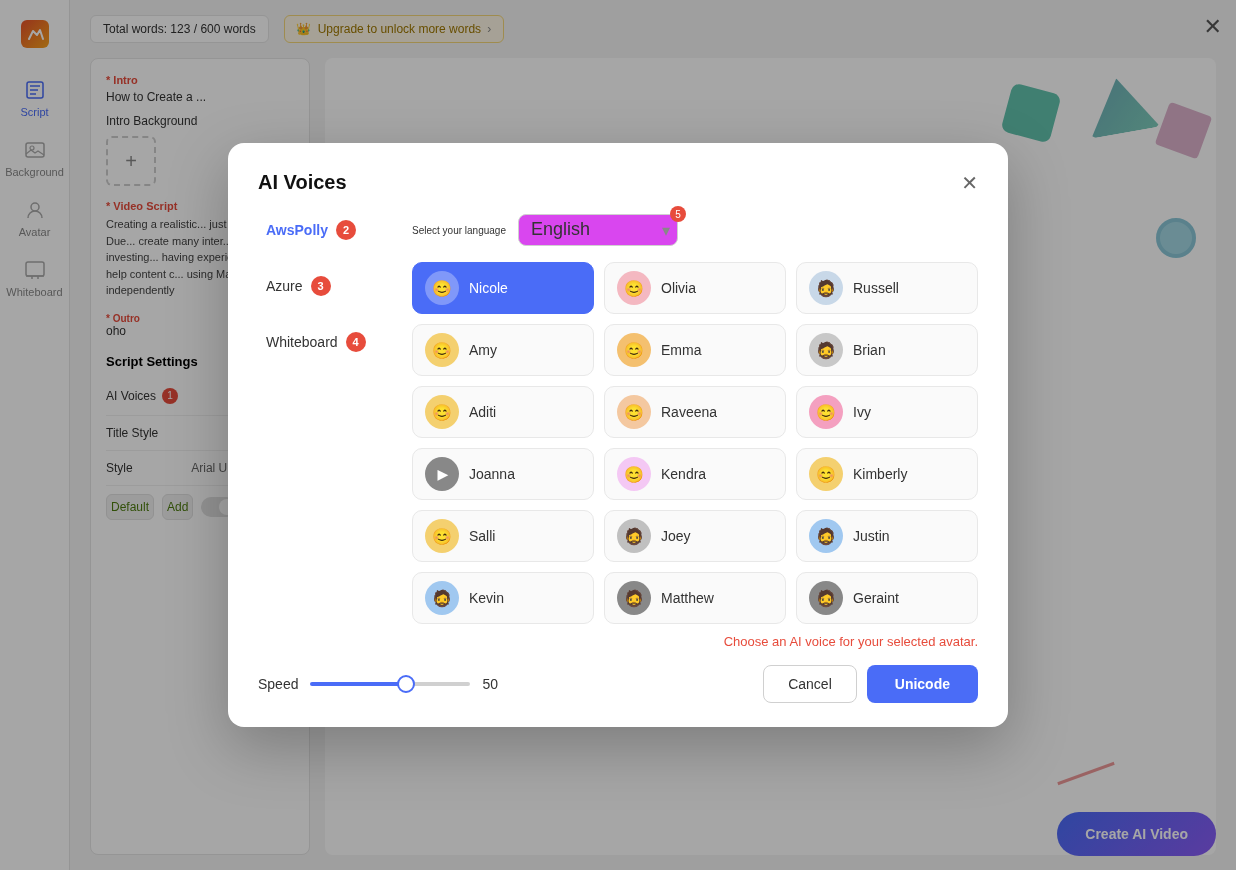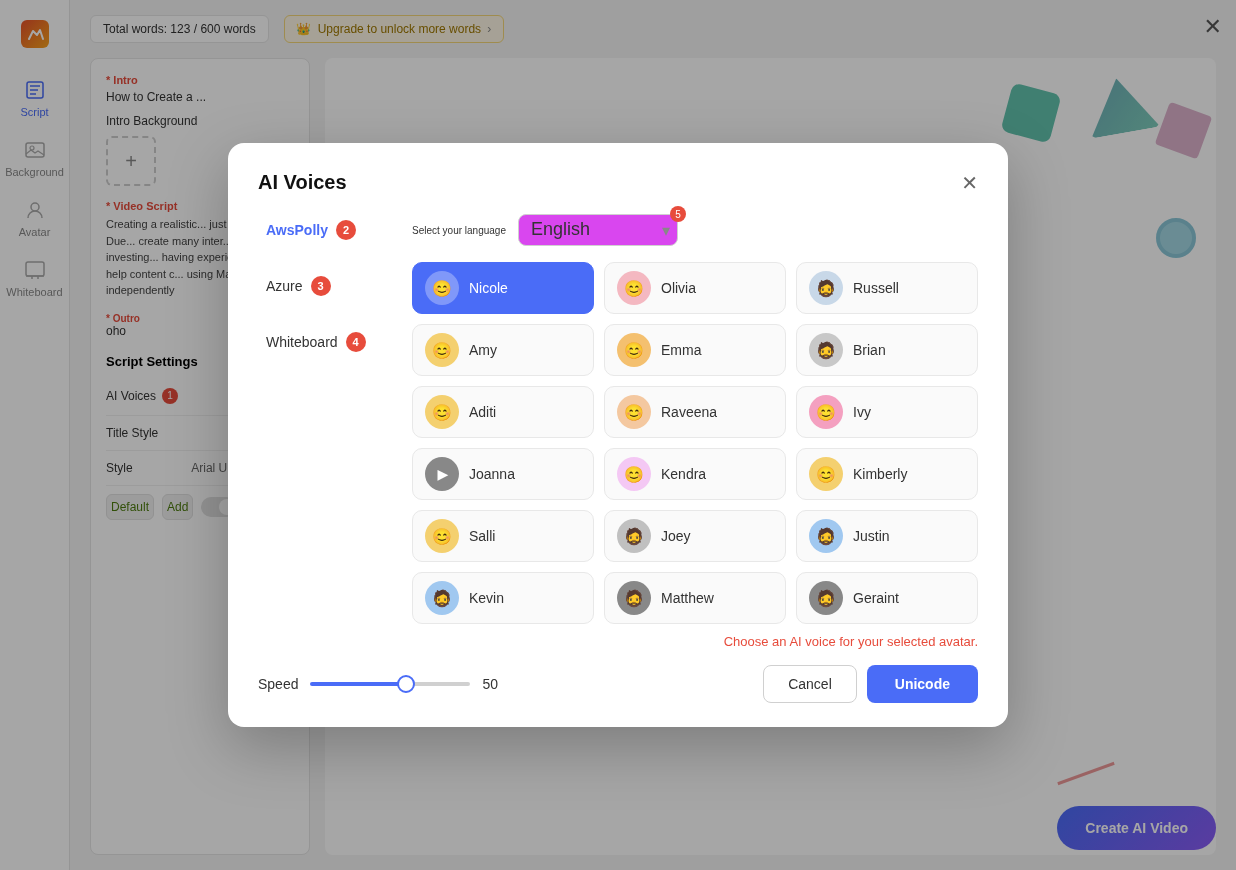--- a/index.html
+++ b/index.html
@@ -220,21 +220,21 @@
     }
 
     .script-settings-header {
       font-weight: 700;
       font-size: 13px;
       margin: 10px 0 8px;
     }
 
     .create-btn {
       position: absolute;
-      bottom: 20px;
+      bottom: 14px;
       right: 20px;
       background: linear-gradient(135deg, #4a6cf7, #8b5cf6);
       color: white;
       border: none;
       border-radius: 30px;
       padding: 14px 28px;
       font-size: 14px;
       font-weight: 600;
       cursor: pointer;
       text-align: center;

